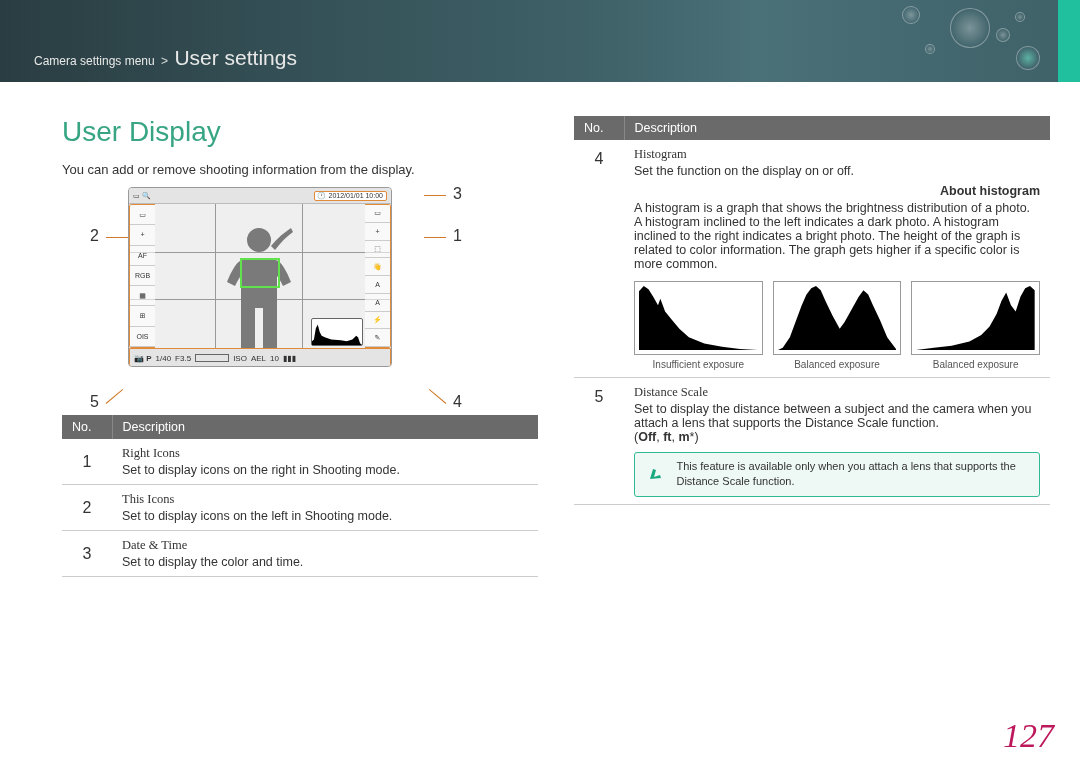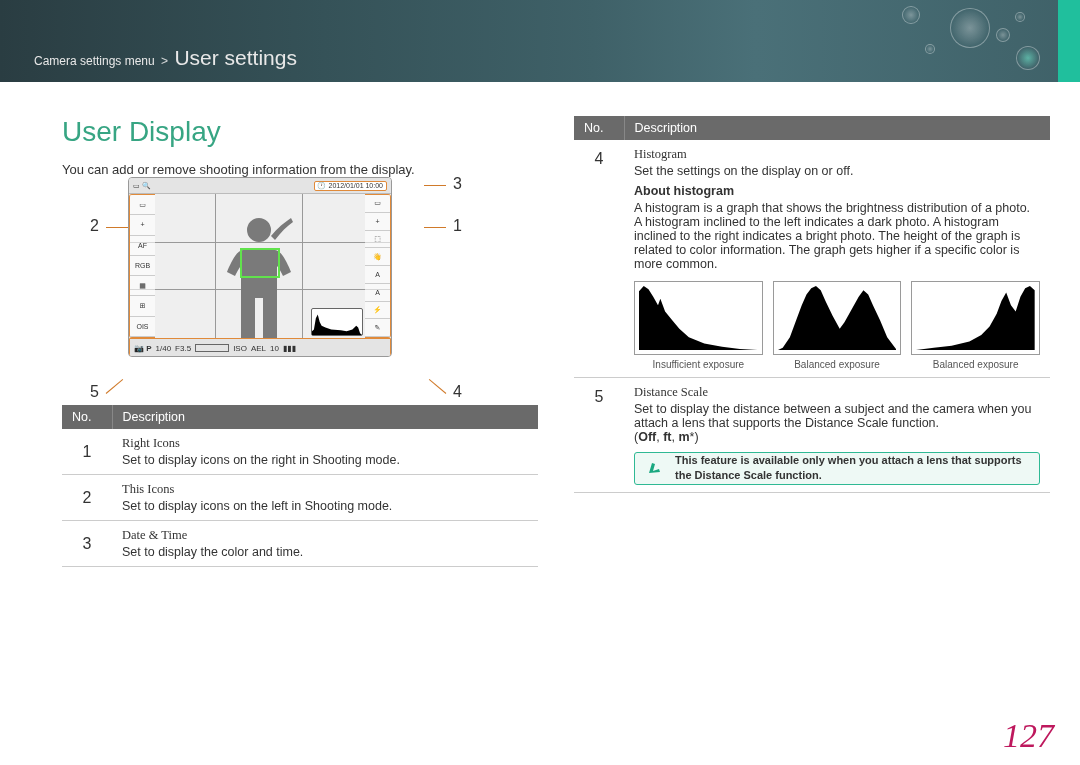--- a/index.html
+++ b/index.html
@@ -13,21 +13,21 @@
   .bokeh .b3{width:14px;height:14px;top:28px;right:70px;}
   .bokeh .b4{width:10px;height:10px;top:44px;right:145px;}
   .bokeh .b5{width:24px;height:24px;top:46px;right:40px;background:radial-gradient(circle,rgba(120,255,220,.5),rgba(120,255,220,0) 70%);}
   .bokeh .b6{width:10px;height:10px;top:12px;right:55px;}
   .breadcrumb { color: #e8e8e8; font-size: 12px; font-weight:300; }
   .breadcrumb .sep { margin: 0 3px; opacity:.9; }
   .breadcrumb .leaf { font-size: 21px; font-weight: 300; }
   .content { display: flex; padding: 34px 30px 0 62px; gap: 36px; }
   .col { flex: 1; }
   h1 { font-size: 28px; font-weight: 400; color: #37a583; margin-bottom: 14px; }
-  .intro { font-size: 13px; }
+  .intro { font-size: 13px; margin-bottom: 10px; }
   .camera-wrap { position: relative; width: 330px; height: 216px; margin-left: 32px; margin-bottom: 12px; }
   .camera { position: absolute; left: 34px; top: 0; width: 264px; height: 180px; border: 1px solid #999; border-radius: 4px; background: #efefef; overflow: hidden; }
   .cam-top { height:16px; background:#e4e4e4; border-bottom:1px solid #bbb; display:flex; align-items:center; gap:3px; padding:0 4px; font-size:7px; }
   .cam-top .date-pill{ margin-left:auto; border:1px solid #e08a3a; border-radius:2px; padding:0 3px; background:#fff; color:#333; font-size:7px; }
   .cam-mid { position:relative; height:144px; }
   .cam-grid { position:absolute; inset:0; }
   .cam-grid .v{position:absolute;top:0;bottom:0;width:1px;background:#999;}
   .cam-grid .v1{left:33%}.cam-grid .v2{left:66%}
   .cam-grid .h{position:absolute;left:0;right:0;height:1px;background:#999;}
   .cam-grid .h1{top:33%}.cam-grid .h2{top:66%}
@@ -54,28 +54,28 @@
   .co5l{bottom:-8px;left:-4px;}
   .co5l .line{left:16px;top:10px;width:22px;transform:rotate(-40deg);transform-origin:left;}
   .co4{bottom:-8px;right:-38px;}
   .co4 .line{right:16px;top:10px;width:22px;transform:rotate(40deg);transform-origin:right;}
   table.desc { width: 100%; border-collapse: collapse; font-size: 12.5px; }
   table.desc th { background: #6a6a6a; color: #fff; text-align: left; padding: 5px 10px; font-weight:400; }
   table.desc th:first-child{width:50px;border-right:1px solid #888;}
   table.desc td { padding: 7px 10px; border-bottom: 1px solid #ccc; vertical-align: middle; }
   table.desc td.num { text-align: center; font-size: 16px; width:50px; }
   table.desc .title { display:block; margin-bottom:2px;font-family:Liberation Serif, serif; }
-  .subh { font-weight: bold; font-size: 12.5px; margin: 6px 0 3px; }
+  .subh { font-weight: bold; font-size: 12.5px; margin: 6px 0 3px; text-align: right; }
   .histograms { display:flex; gap:10px; margin: 10px 0 4px; }
   .histograms .box{flex:1;border:1px solid #9a9a9a;height:74px;padding:4px;background:#fff;}
   .histograms .box svg{width:100%;height:100%;}
   .hist-labels{display:flex;gap:10px;font-size:10px;color:#555;}
   .hist-labels span{flex:1;text-align:center;}
   strong{font-weight:bold;}
-  .note { border:1px solid #2fb994; border-radius:3px; background:#eef9f5; display:flex; align-items:center; gap:10px; padding:0 10px; margin-top:8px;font-weight:bold; }
+  .note { border:1px solid #2fb994; border-radius:3px; background:#eef9f5; display:flex; align-items:center; gap:10px; padding:6px 10px; margin-top:8px; }
   .note .icon{width:28px;height:24px;display:flex;align-items:center;justify-content:center;color:#188a6a;font-size:18px;}
   .note .txt{font-size:11px;color:#333;line-height:1.4;}
   .page-num { position:absolute; right:26px; bottom:10px; font-size:34px; font-style:italic; color:#be185d; font-family:Georgia,serif; }
   .col-right td.num{vertical-align:top;padding-top:10px;}
 </style>
 </head>
 <body>
 
 <div class="banner">
   <div class="bokeh">
@@ -189,21 +189,21 @@
     <table class="desc">
       <tbody>
           <tr>
         <th>No.</th>
         <th>Description</th>
       </tr>
       <tr>
         <td class="num">4</td>
         <td>
           <span class="title">Histogram</span>
-          <span>Set the settings on the display on or off.</span>
+          <span>Set the function on the display on or off.</span>
           <div class="subh">About histogram</div>
           <span>A histogram is a graph that shows the brightness distribution of a photo. A histogram inclined to the left indicates a dark photo. A histogram inclined to the right indicates a bright photo. The height of the graph is related to color information. The graph gets higher if a specific color is more common.</span>
           <div class="histograms">
             <div class="box"><svg viewBox="0 0 100 60" preserveAspectRatio="none">
                     <path fill="#000" d="M0 60 0 5 4 0 8 3 12 10 16 18 18 12 22 24 28 32 34 40 42 48 55 54 70 57 85 59 100 60z"></path>
                   </svg></div>
             <div class="box"><svg viewBox="0 0 100 60" preserveAspectRatio="none">
                     <path fill="#000" d="M0 60 4 58 10 48 16 30 20 18 24 8 28 2 32 0 36 4 40 14 46 28 52 40 56 34 62 22 68 10 72 4 76 8 80 18 86 32 92 48 100 60z"></path>
                   </svg></div>
             <div class="box"><svg viewBox="0 0 100 60" preserveAspectRatio="none">

